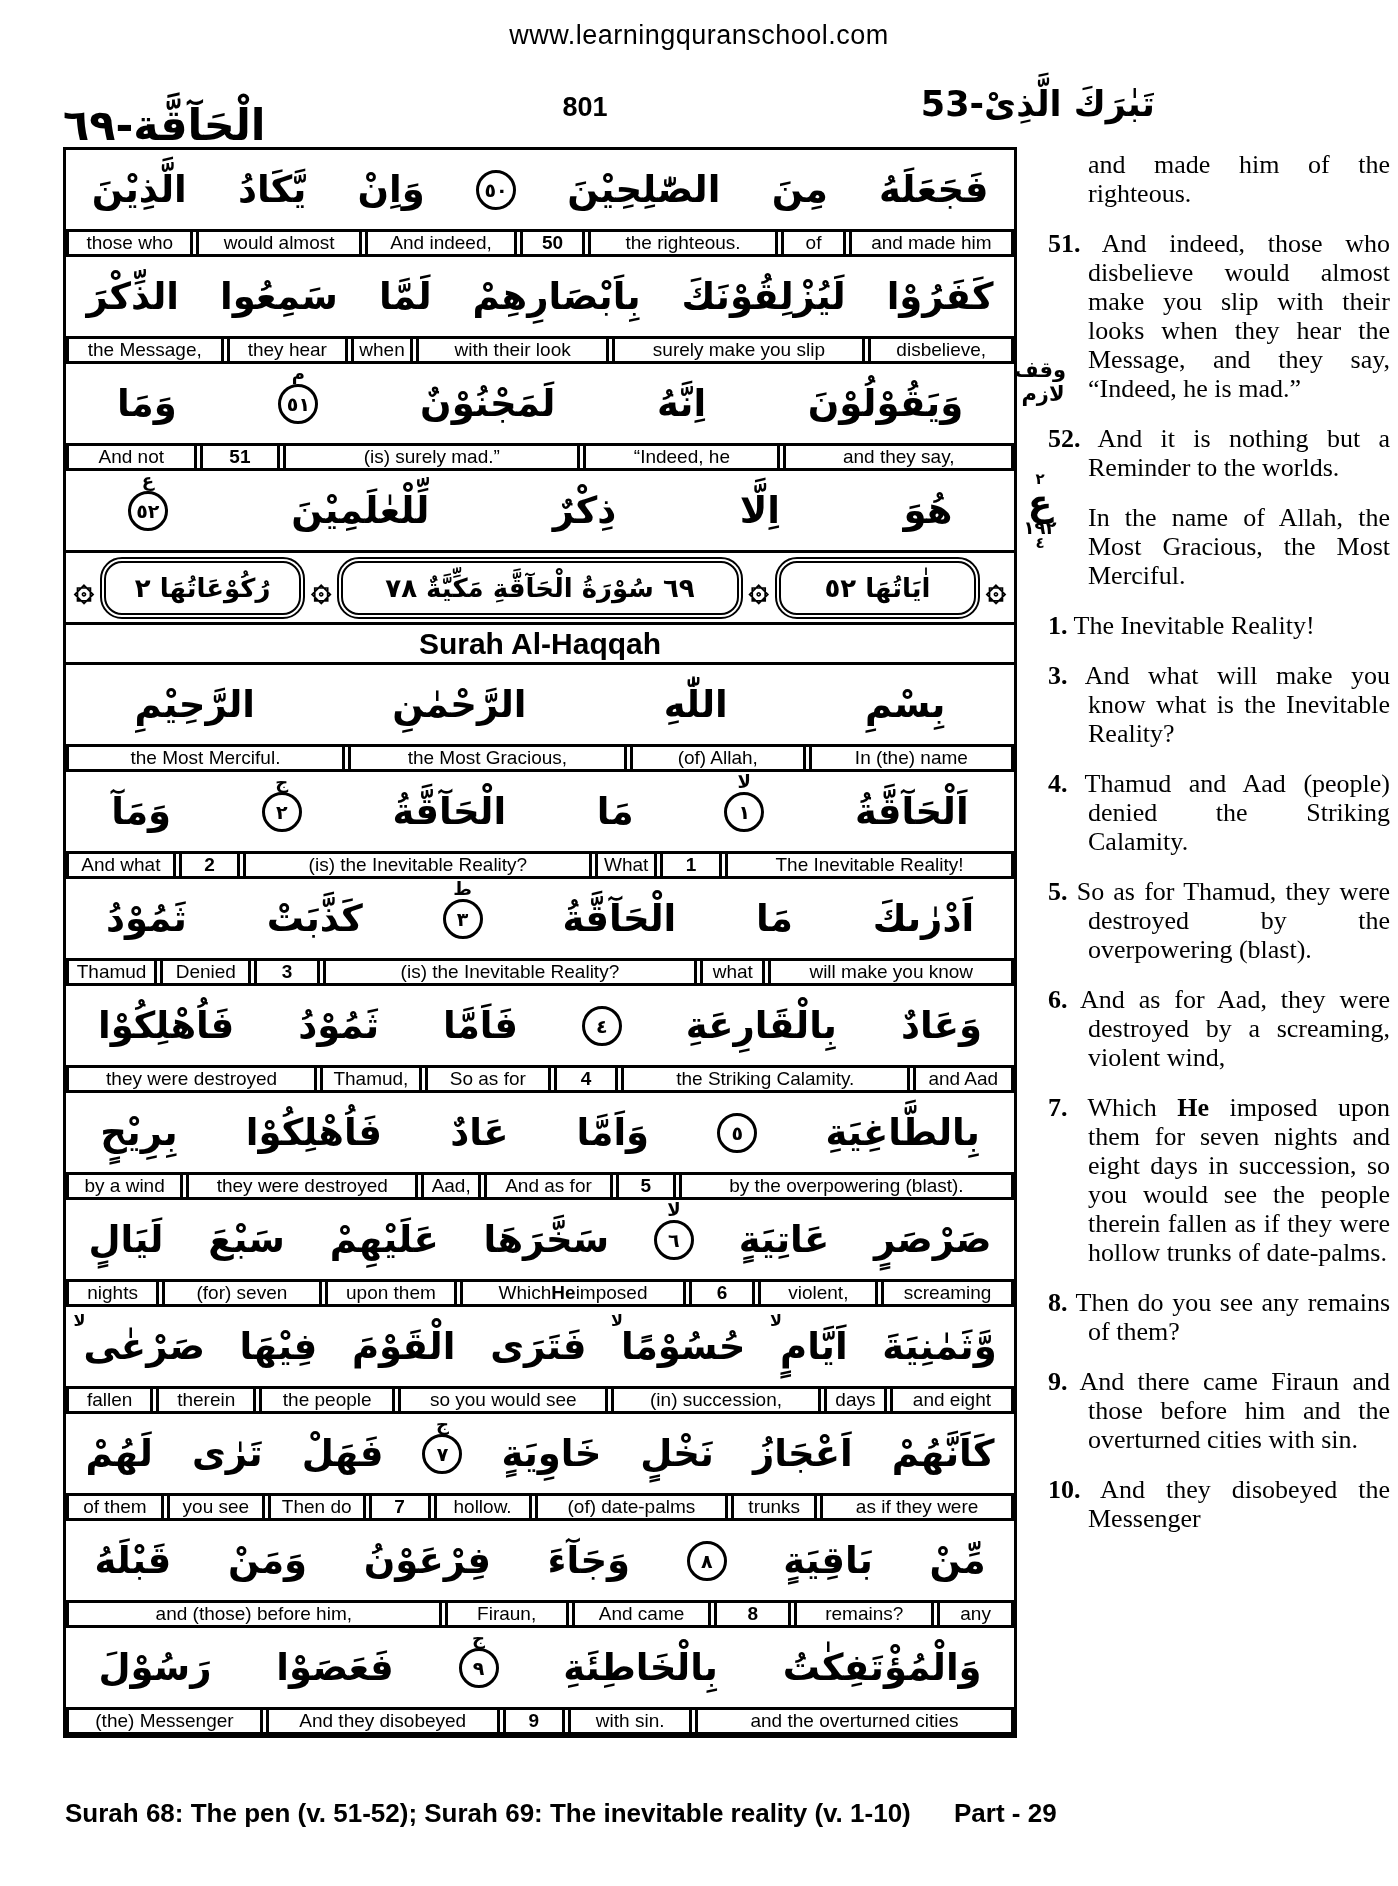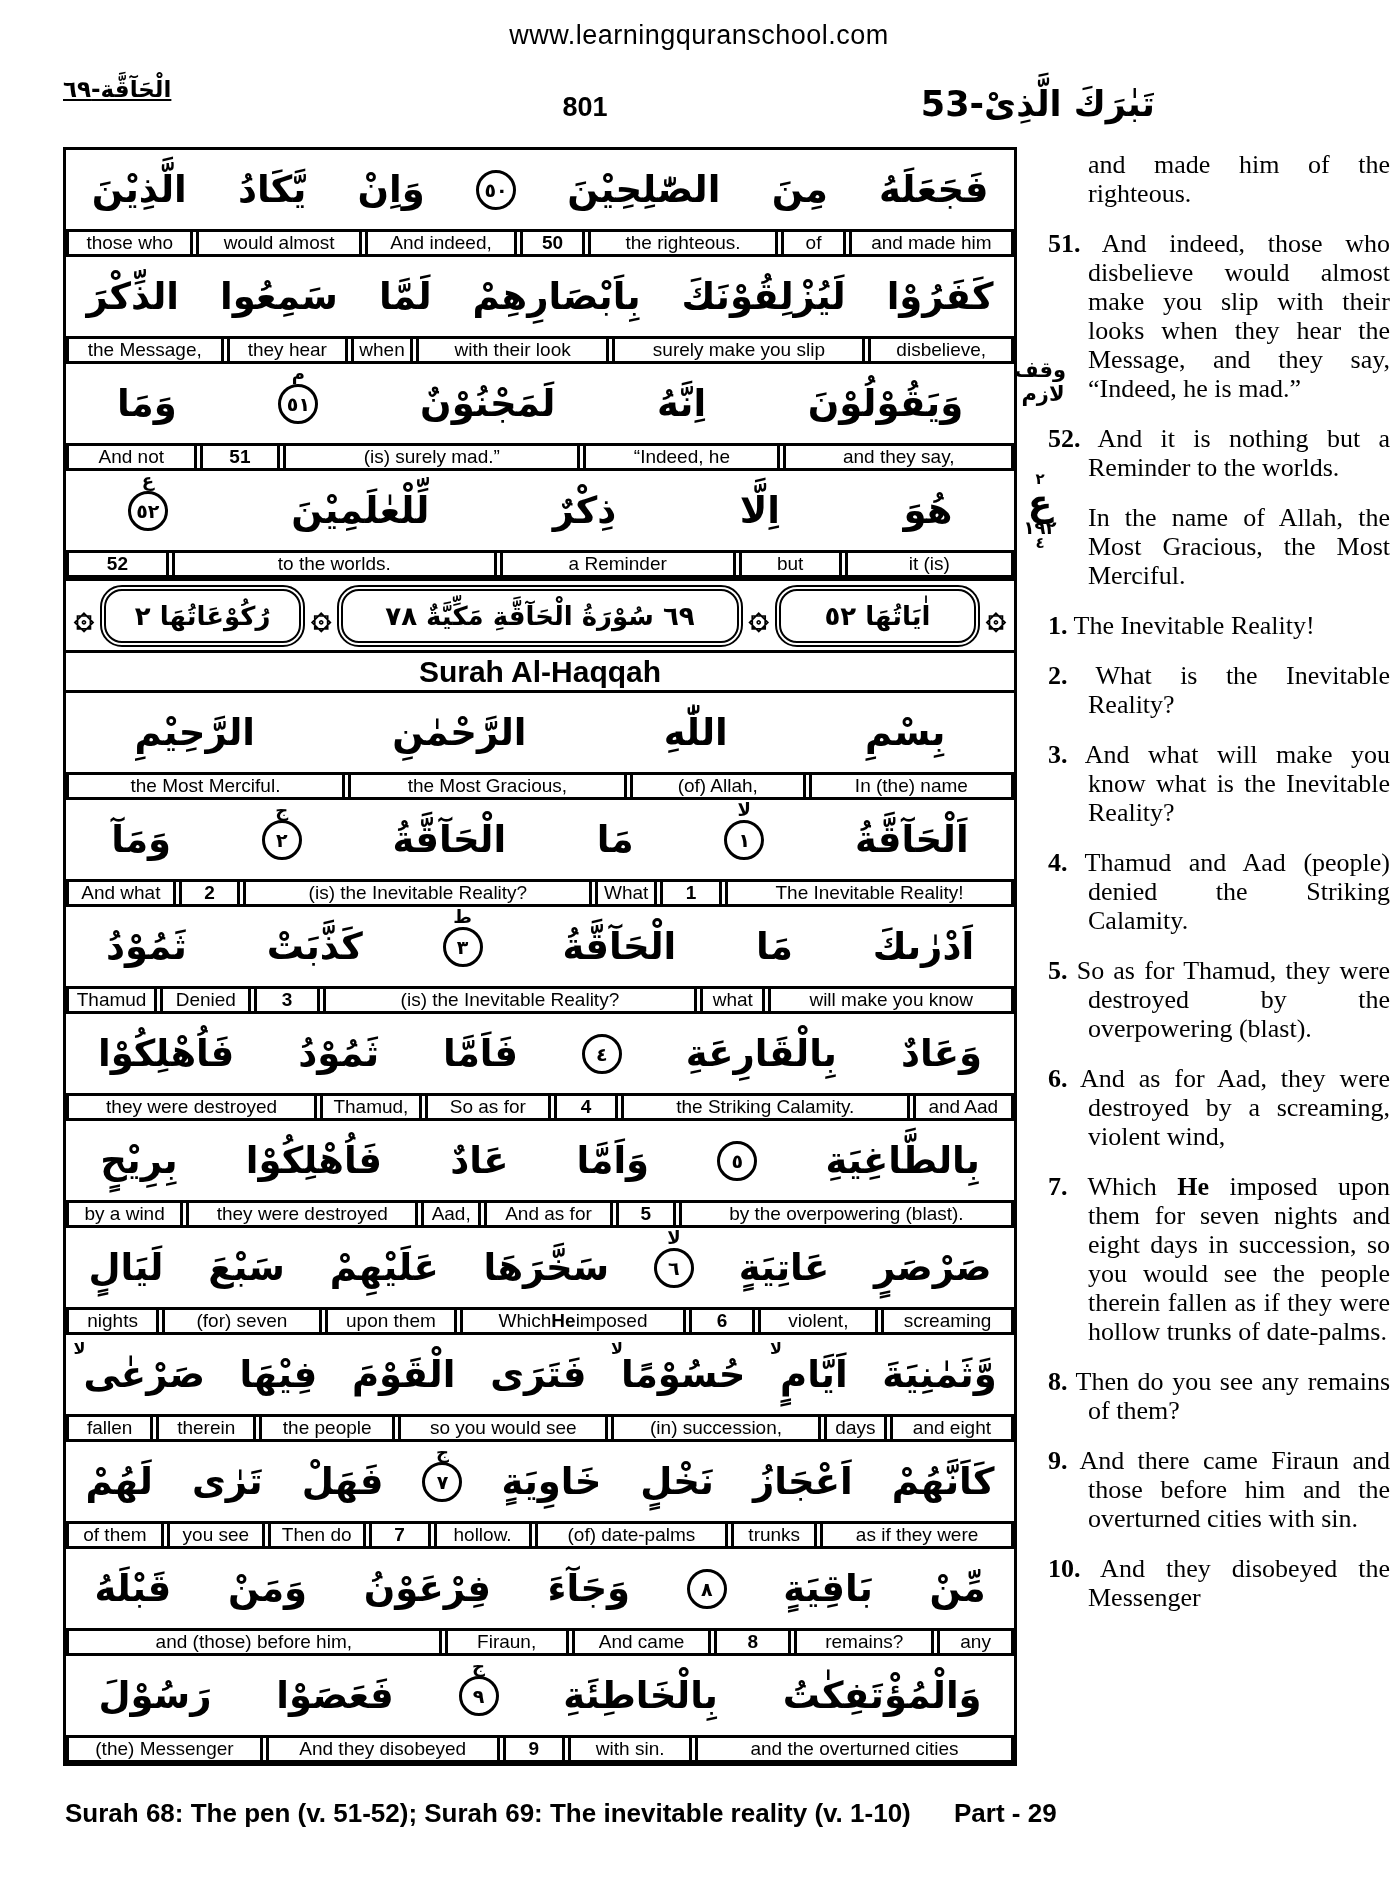--- a/index.html
+++ b/index.html
@@ -2,22 +2,22 @@
 <html><head>
 <meta charset="utf-8">
 <style>
   html,body{margin:0;padding:0;background:#e8e8e8;}
   .page{position:relative;width:1398px;height:1886px;background:#ffffff;color:#000;
         font-family:"Liberation Sans",sans-serif;overflow:hidden;}
 
   
   .url-line{position:absolute;top:20px;left:0;width:100%;text-align:center;
             font-size:27px;letter-spacing:0.5px;}
-  .hdr-left{position:absolute;top:76px;left:63px;
-            font-family:"DejaVu Sans",sans-serif;font-weight:bold;font-size:23px;direction:rtl;text-decoration:underline;}
+  .hdr-left{position:absolute;top:100px;left:63px;
+            font-family:"DejaVu Sans",sans-serif;font-weight:bold;font-size:43px;direction:rtl;}
   .hdr-num{position:absolute;top:92px;left:510px;width:150px;text-align:center;
            font-weight:bold;font-size:27px;}
   .hdr-right{position:absolute;top:84px;left:878px;width:277px;text-align:right;
              font-family:"DejaVu Sans",sans-serif;font-weight:bold;font-size:35px;direction:rtl;}
 
   
   .qtable{position:absolute;left:63px;top:147px;width:954px;
           border:3px solid #000;box-sizing:border-box;background:#fff;}
   .arow{height:79px;display:flex;direction:rtl;justify-content:space-around;align-items:center;
         font-family:"DejaVu Sans",sans-serif;font-weight:bold;font-size:37px;white-space:nowrap;}
@@ -138,27 +138,20 @@
         <div class="arow">
           <span class="aword">هُوَ</span>
           <span class="aword">اِلَّا</span>
           <span class="aword">ذِكْرٌ</span>
           <span class="aword">لِّلْعٰلَمِيْنَ</span>
           <span class="vmark">
             <span>٥٢</span>
             <span class="vletter">ع</span>
           </span>
         </div>
-        <div class="erow">
-          <span class="ecell num" style="flex-grow: 4;">52</span>
-          <span class="ecell" style="flex-grow: 14;">to the worlds.</span>
-          <span class="ecell" style="flex-grow: 10;">a Reminder</span>
-          <span class="ecell" style="flex-grow: 4;">but</span>
-          <span class="ecell" style="flex-grow: 7;">it (is)</span>
-        </div>
       </div>
 
     <div class="band">
       <span class="orn">۞</span>
       <span class="cart side">رُكُوْعَاتُهَا ٢</span>
       <span class="orn">۞</span>
       <span class="cart title">٦٩ سُوْرَةُ الْحَآقَّةِ مَكِّيَّةٌ ٧٨</span>
       <span class="orn">۞</span>
       <span class="cart side">اٰيَاتُهَا ٥٢</span>
       <span class="orn">۞</span>
@@ -365,21 +358,20 @@
     <span class="r-num">١٩٢</span>
     <span class="r-bot">٤</span>
   </div>
 
   <div class="rcol">
       <p class="rpara nonum">and made him of the righteous.</p>
       <p class="rpara"><b>51.</b> And indeed, those who disbelieve would almost make you slip with their looks when they hear the Message, and they say, “Indeed, he is mad.”</p>
       <p class="rpara"><b>52.</b> And it is nothing but a Reminder to the worlds.</p>
       <p class="rpara nonum">In the name of Allah, the Most Gracious, the Most Merciful.</p>
       <p class="rpara"><b>1.</b> The Inevitable Reality!</p>
-      <p class="rpara"><b>2.</b> What is the Inevitable Reality?</p>
       <p class="rpara"><b>3.</b> And what will make you know what is the Inevitable Reality?</p>
       <p class="rpara"><b>4.</b> Thamud and Aad (people) denied the Striking Calamity.</p>
       <p class="rpara"><b>5.</b> So as for Thamud, they were destroyed by the overpowering (blast).</p>
       <p class="rpara"><b>6.</b> And as for Aad, they were destroyed by a screaming, violent wind,</p>
       <p class="rpara"><b>7.</b> Which <b>He</b> imposed upon them for seven nights and eight days in succession, so you would see the people therein fallen as if they were hollow trunks of date-palms.</p>
       <p class="rpara"><b>8.</b> Then do you see any remains of them?</p>
       <p class="rpara"><b>9.</b> And there came Firaun and those before him and the overturned cities with sin.</p>
       <p class="rpara"><b>10.</b> And they disobeyed the Messenger</p>
     </div>
 

